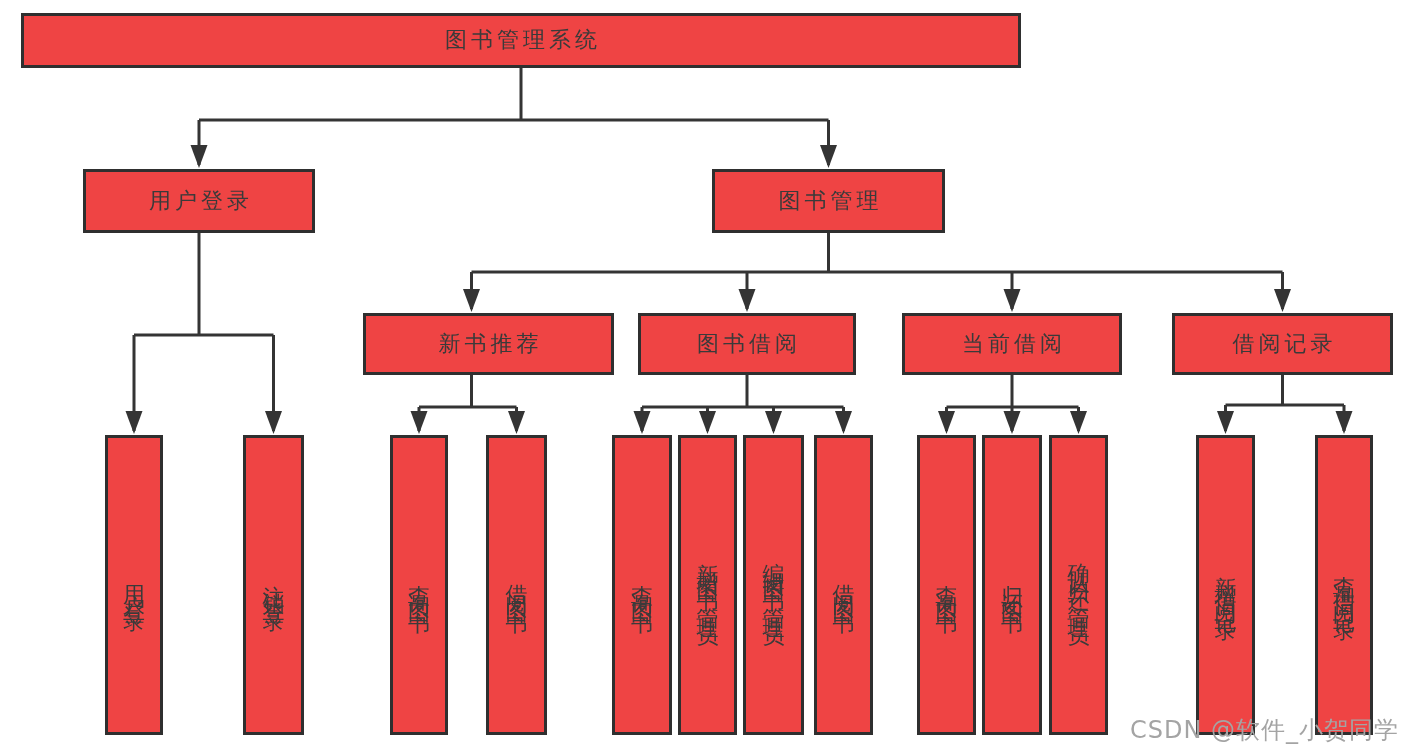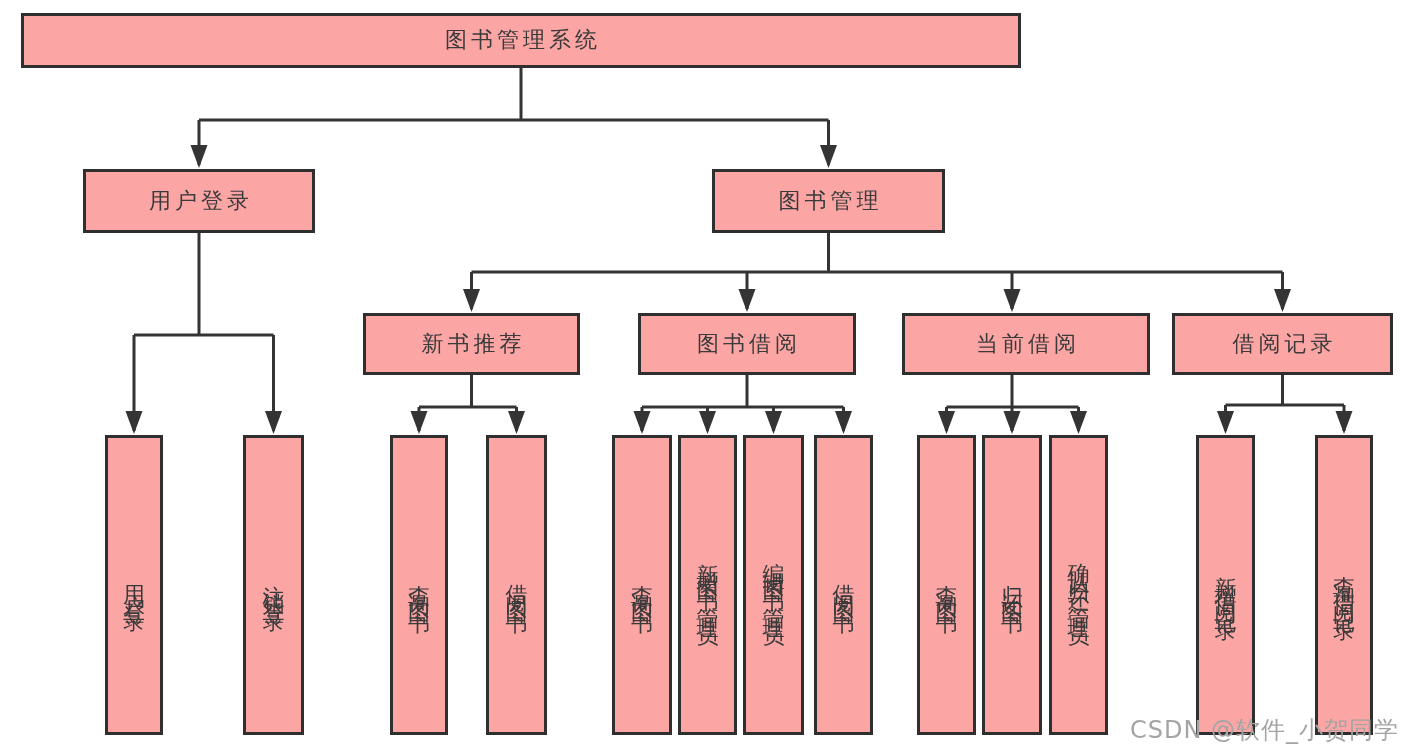--- a/index.html
+++ b/index.html
@@ -3,21 +3,21 @@
 <meta charset="utf-8">
 <style>
   html,body { margin:0; padding:0; background:#ffffff; }
   .canvas {
     position:relative; width:1405px; height:747px; background:#ffffff;
     font-family:"DejaVu Sans","Liberation Sans",sans-serif; overflow:hidden;
   }
   svg.edges { position:absolute; left:0; top:0; pointer-events:none; }
   .node {
     position:absolute; box-sizing:border-box;
-    border:3px solid #2f2f2f; background:#fca5a5;
+    border:3px solid #2f2f2f; background:#ef4444;
     display:flex; align-items:center; justify-content:center;
     color:#3a3a3a;
   }
   .node .lbl {
     font-size:22px; letter-spacing:4px; white-space:nowrap; line-height:1.2;
     text-indent:4px; 
   }
   .node.v .lbl {
     writing-mode:vertical-rl; text-orientation:mixed;
     letter-spacing:9px; line-height:1; text-indent:0;
@@ -57,27 +57,27 @@
   <div id="nodes">
       <div class="node" style="left: 21px; top: 13px; width: 1000px; height: 55px;">
         <span class="lbl">图书管理系统</span>
       </div>
       <div class="node" style="left: 83px; top: 169px; width: 232px; height: 64px;">
         <span class="lbl">用户登录</span>
       </div>
       <div class="node" style="left: 712px; top: 169px; width: 233px; height: 64px; text-align: center;">
         <span class="lbl">图书管理</span>
       </div>
-      <div class="node" style="left: 363px; top: 313px; width: 217px; height: 62px;">
+      <div class="node" style="left: 363px; top: 313px; width: 251px; height: 62px;">
         <span class="lbl">新书推荐</span>
       </div>
       <div class="node" style="left: 638px; top: 313px; width: 218px; height: 62px; text-align: right;">
         <span class="lbl">图书借阅</span>
       </div>
-      <div class="node" style="left: 902px; top: 313px; width: 248px; height: 62px;">
+      <div class="node" style="left: 902px; top: 313px; width: 220px; height: 62px;">
         <span class="lbl">当前借阅</span>
       </div>
       <div class="node" style="left: 1172px; top: 313px; width: 221px; height: 62px;">
         <span class="lbl">借阅记录</span>
       </div>
       <div class="node v" style="left: 105px; top: 435px; width: 58px; height: 300px;">
         <span class="lbl">用户登录</span>
       </div>
       <div class="node v" style="left: 243px; top: 435px; width: 61px; height: 300px;">
         <span class="lbl">注销登录</span>

